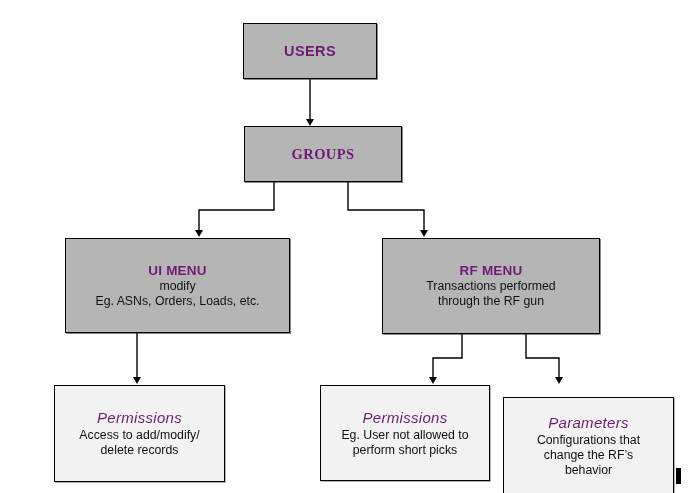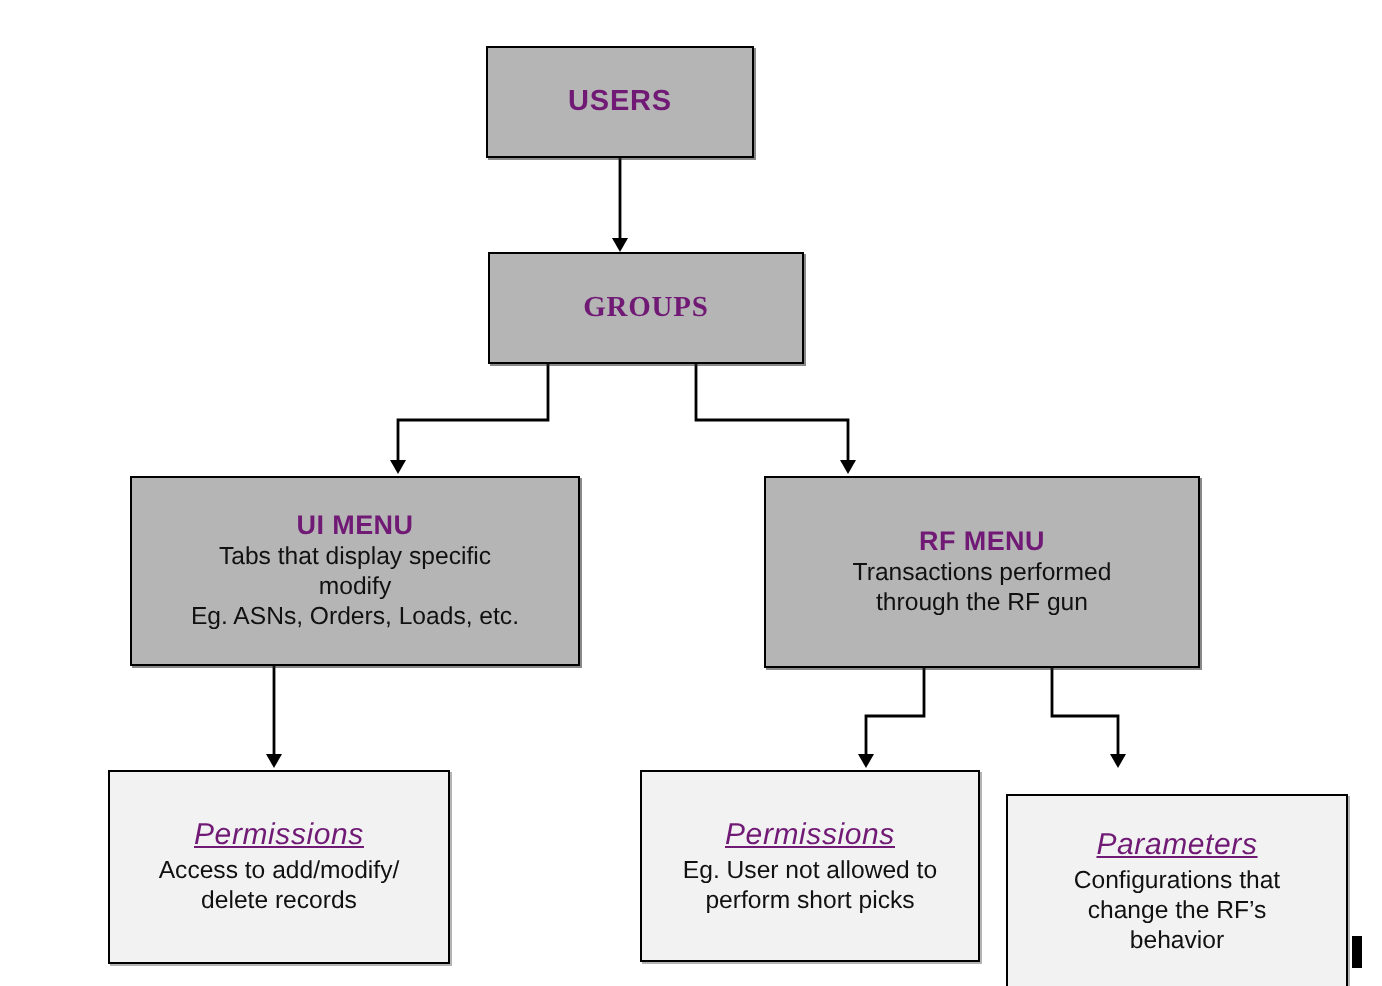--- a/index.html
+++ b/index.html
@@ -60,21 +60,20 @@
     line-height: 16px;
     letter-spacing: 0.2px;
   }
   .node-title.italic {
     font-weight: normal;
     font-style: italic;
     font-size: 15px;
     line-height: 18px;
     letter-spacing: 0.3px;
     margin-bottom: 1px;
-    text-decoration: underline;
   }
   .node-line {
     font-size: 12.3px;
     line-height: 15px;
     color: #111;
   }
   .artifact {
     position: absolute;
     background: #000;
   }
@@ -108,21 +107,20 @@
   <div class="node menu" style="left:243px; top:23px; width:134px; height:56px;">
     <div class="node-title">USERS</div>
   </div>
 
   <div class="node menu" style="left:244px; top:126px; width:158px; height:56px;font-family:Liberation Serif, serif;">
     <div class="node-title">GROUPS</div>
   </div>
 
   <div class="node menu" style="left:25px; top:238px; width:225px; height:95px;margin-left:40px;">
     <div class="node-title sm">UI MENU</div>
-    <div class="node-line">Tabs that display specific</div>
     <div class="node-line">modify</div>
     <div class="node-line">Eg. ASNs, Orders, Loads, etc.</div>
   </div>
 
   <div class="node menu" style="left:382px; top:238px; width:218px; height:96px;">
     <div class="node-title sm">RF MENU</div>
     <div class="node-line">Transactions performed</div>
     <div class="node-line">through the RF gun</div>
   </div>
 

